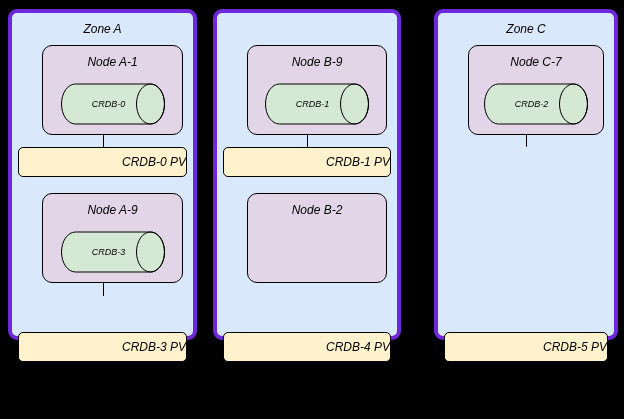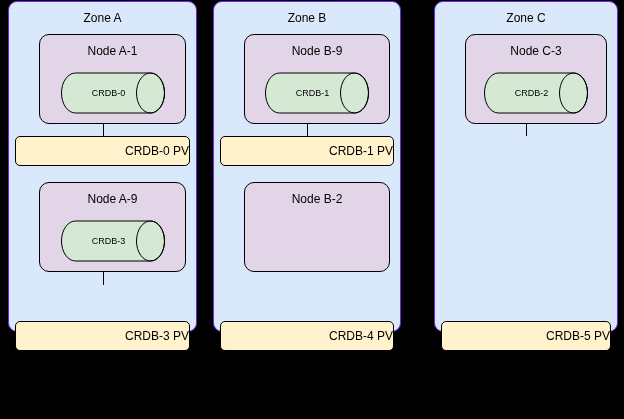--- a/index.html
+++ b/index.html
@@ -5,24 +5,25 @@
   html,body{margin:0;padding:0;}
   body{
     width:624px;height:419px;
     background:#000;
     position:relative;
     font-family:"Liberation Sans","DejaVu Sans",sans-serif;
     color:#000;
     overflow:hidden;
   }
   .zone{
-    position:absolute;top:1px;height:331px;
+    position:absolute;top:9px;height:331px;
     background:var(--zone-fill,#dae8fc);
-    border:1px solid #6d28d9;border-radius:9px;
+    border:4px solid #6d28d9;border-radius:9px;
     box-sizing:border-box;
+    font-style:italic;
   }
   .zone-a{left:8px;width:189px;}
   .zone-b{left:213px;width:188px;}
   .zone-c{left:434px;width:184px;}
   .zone-label{
     position:absolute;top:9px;left:0;width:100%;
     text-align:center;font-size:12px;
   }
   .node{
     position:absolute;left:10px;right:10px;top:32px;height:90px;
@@ -87,21 +88,20 @@
       <text class="cyl-text" x="48" y="24" text-anchor="middle">CRDB-3</text>
     </svg>
   </div>
   <div class="connector second"></div>
   <div class="pv second">
     <span>CRDB-3 PV</span>
   </div>
 </div>
 
 <div class="zone zone-b">
-  <div class="zone-label">Zone B</div>
 
   <div class="node">
     <div class="node-label">Node B-9</div>
     <svg class="cylinder" width="105" height="42" viewBox="0 0 105 42">
       <path class="cyl-body" d="M90 1 L15 1 A14 20 0 0 0 15 41 L90 41 A14 20 0 0 0 90 1 Z"></path>
       <ellipse class="cyl-seam" cx="90" cy="21" rx="14" ry="20"></ellipse>
       <text class="cyl-text" x="48" y="24" text-anchor="middle">CRDB-1</text>
     </svg>
   </div>
   <div class="connector first"></div>
@@ -114,21 +114,21 @@
   </div>
   <div class="pv second">
     <span>CRDB-4 PV</span>
   </div>
 </div>
 
 <div class="zone zone-c">
   <div class="zone-label">Zone C</div>
 
   <div class="node">
-    <div class="node-label">Node C-3</div>
+    <div class="node-label">Node C-7</div>
     <svg class="cylinder" width="105" height="42" viewBox="0 0 105 42">
       <path class="cyl-body" d="M90 1 L15 1 A14 20 0 0 0 15 41 L90 41 A14 20 0 0 0 90 1 Z"></path>
       <ellipse class="cyl-seam" cx="90" cy="21" rx="14" ry="20"></ellipse>
       <text class="cyl-text" x="48" y="24" text-anchor="middle">CRDB-2</text>
     </svg>
   </div>
   <div class="connector first"></div>
 
   <div class="pv second">
     <span>CRDB-5 PV</span>

